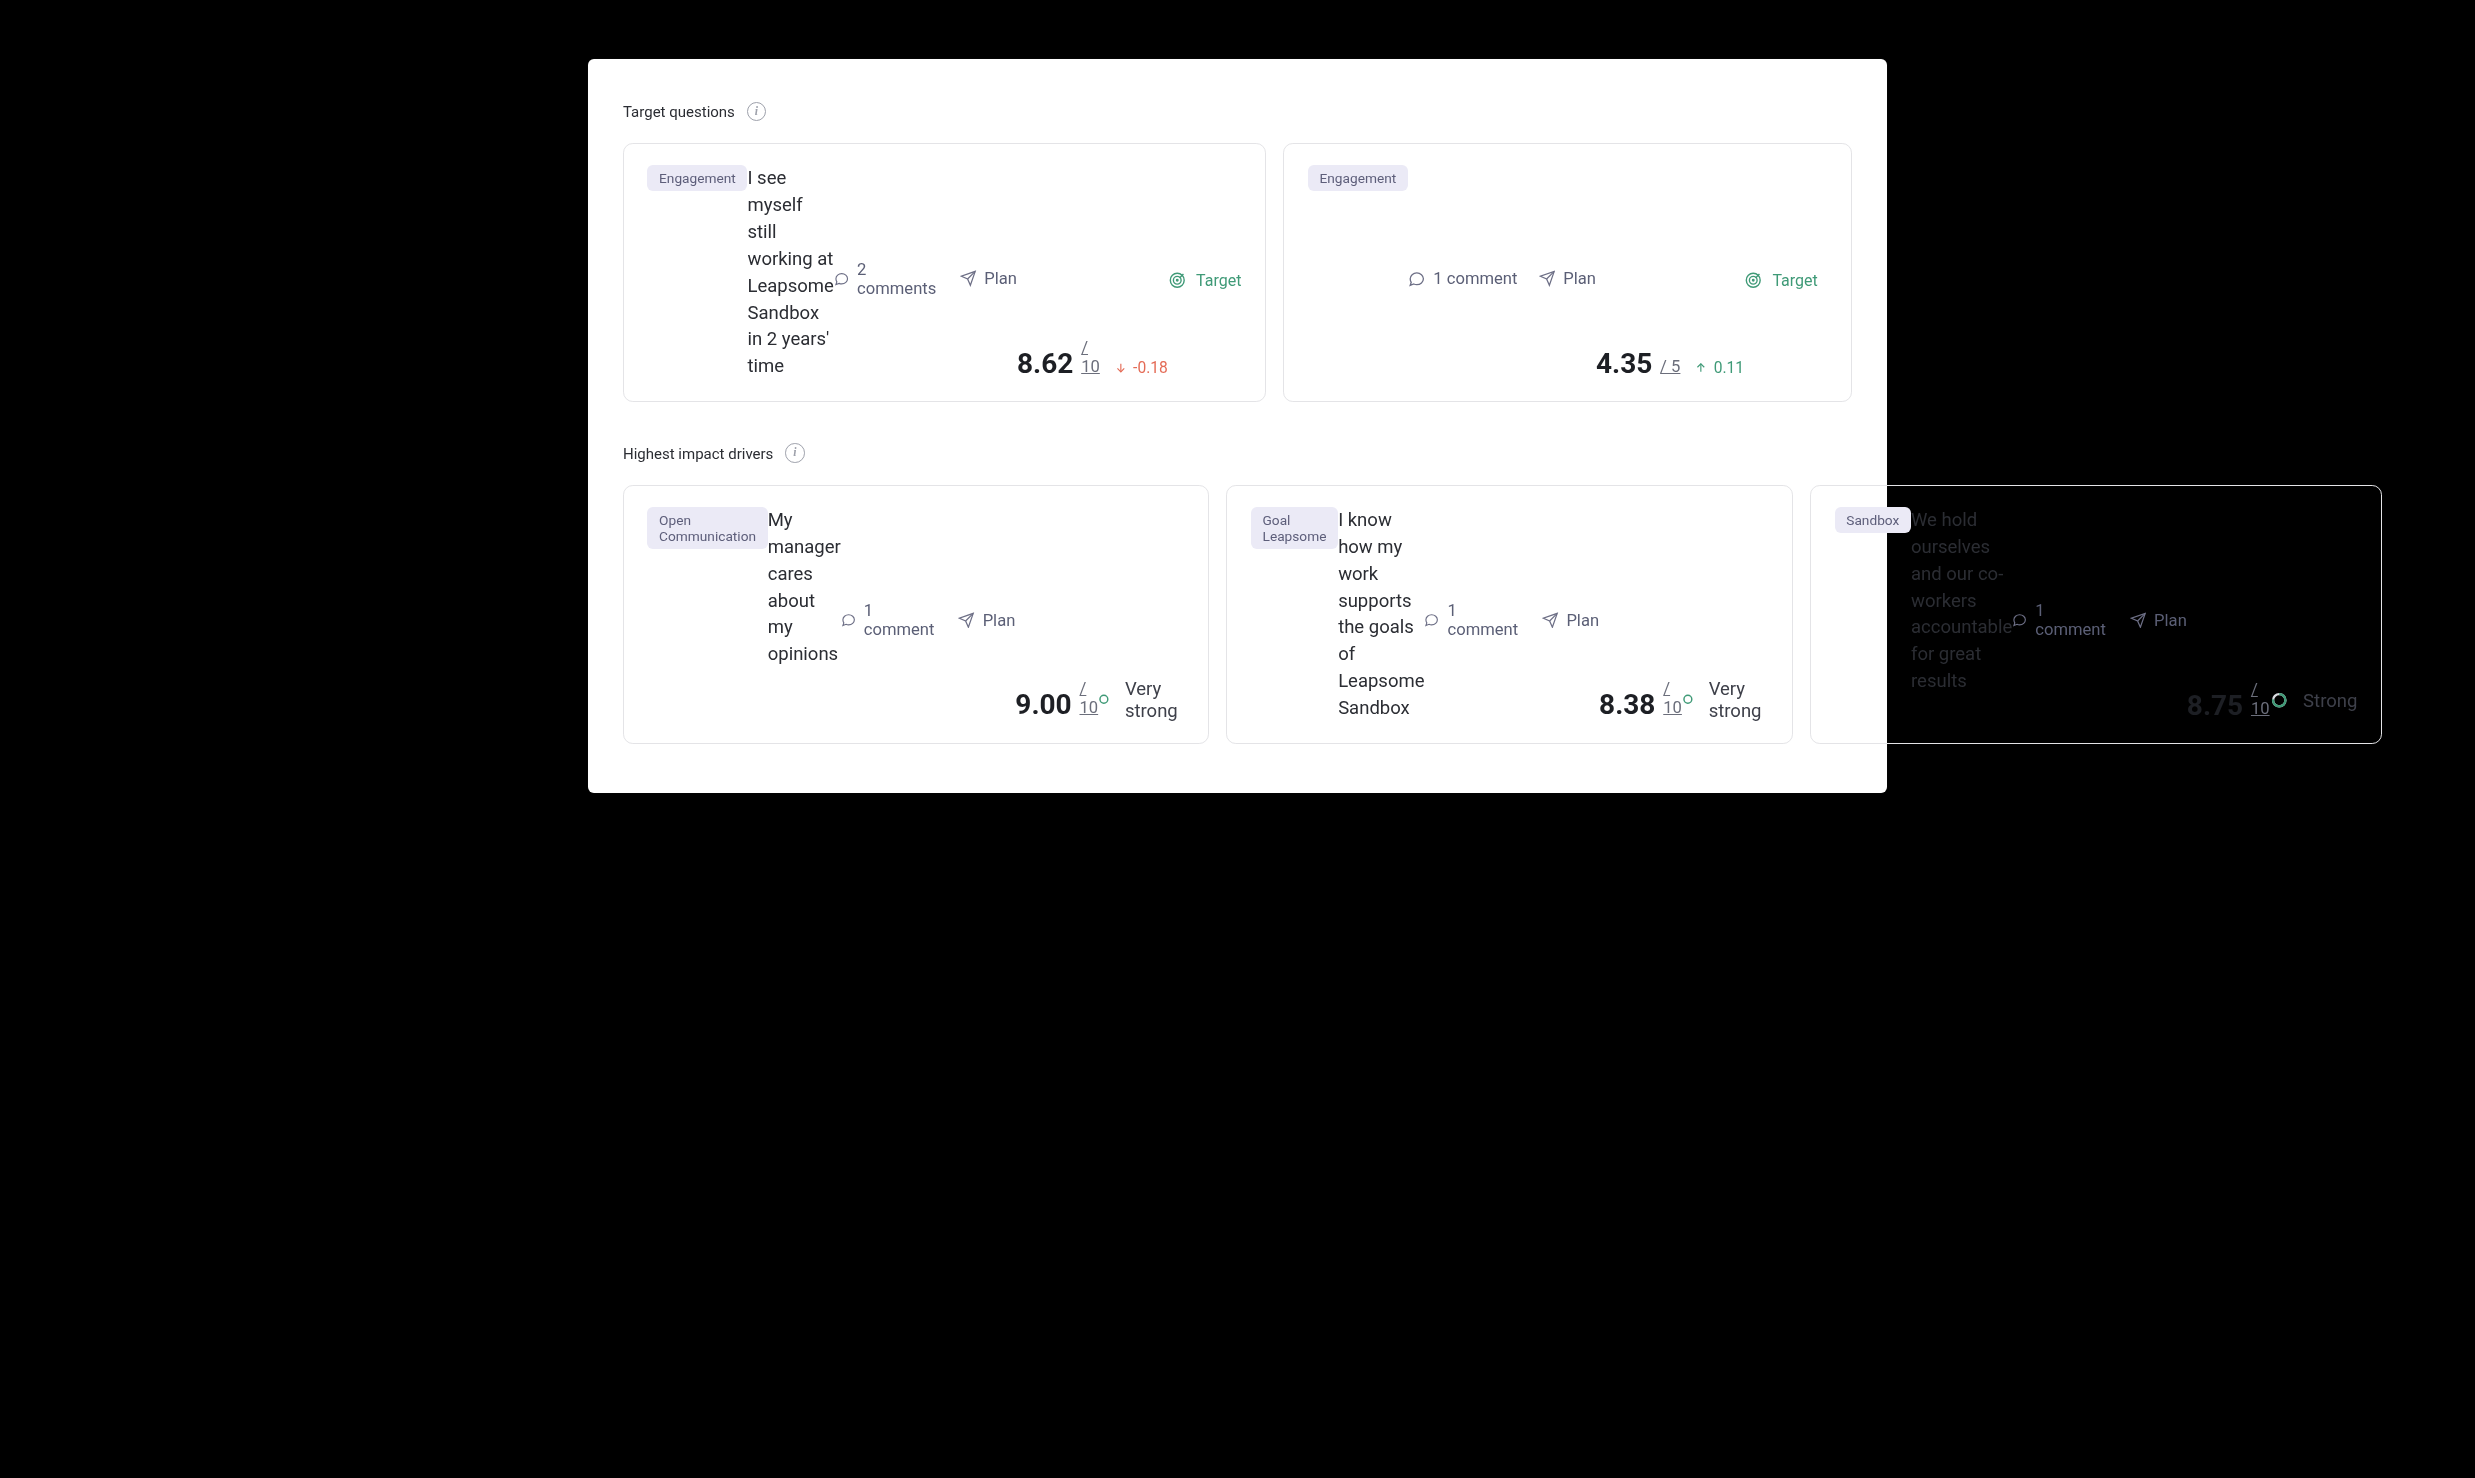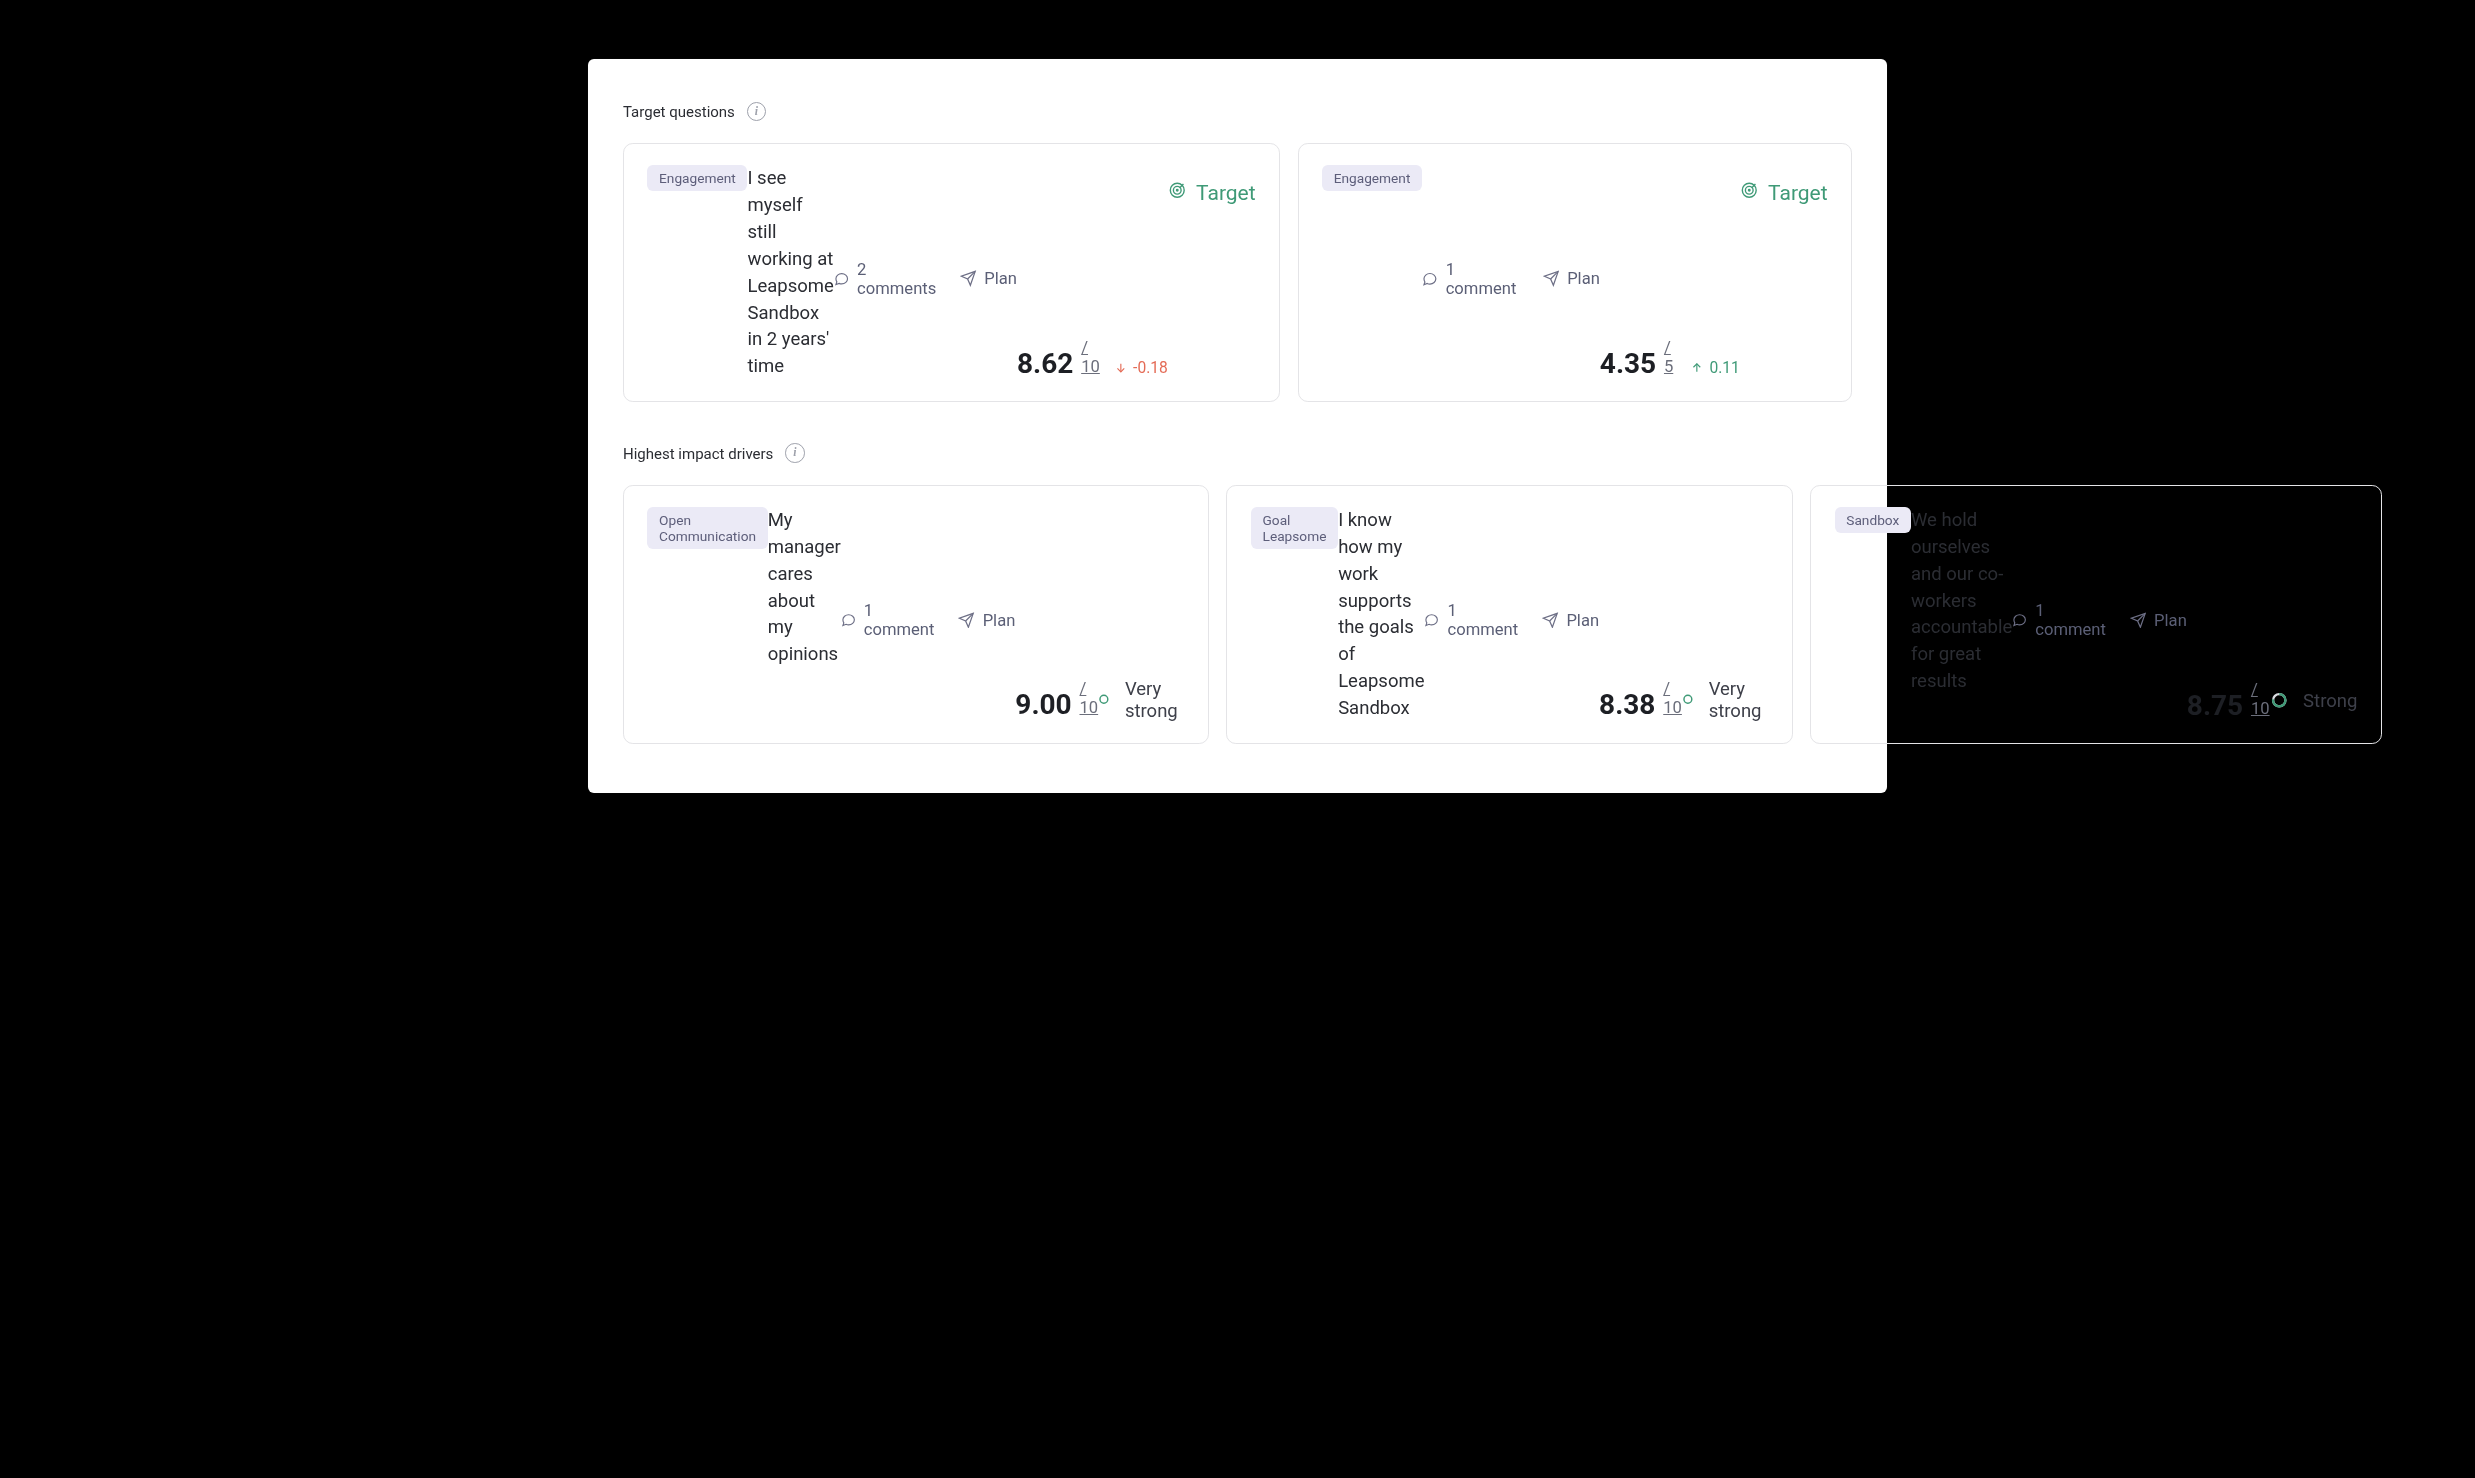--- a/index.html
+++ b/index.html
@@ -27,21 +27,21 @@
   .q{font-size:18.5px;line-height:1.45;color:#2b2d33;max-width:90%;}
   .meta{display:flex;align-items:center;gap:21.5px;margin-top:11.7px;color:var(--muted);font-size:16.6px;}
   .meta .grp{display:flex;align-items:center;gap:7.8px;}
   .score-row{display:flex;align-items:flex-end;justify-content:flex-end;gap:7.8px;margin-top:5.9px;}
   .score-row.left{justify-content:flex-start;margin-top:auto;padding-top:23.4px;}
   .score{font-size:28px;font-weight:700;color:#1d1f24;}
   .outof{font-size:16.6px;color:#6b6e7b;padding-bottom:3.9px;text-decoration:underline;}
   .delta{display:flex;align-items:center;gap:5.9px;font-size:15.6px;padding-bottom:2.9px;margin-left:5.9px;}
   .delta.neg{color:var(--red);}
   .delta.pos{color:var(--green);}
-  .target-line{display:flex;align-items:flex-start;justify-content:flex-end;gap:9.8px;color:var(--green);font-size:21px;margin-top:15.6px;}
+  .target-line{display:flex;align-items:center;justify-content:flex-end;gap:9.8px;color:var(--green);font-size:16px;margin-top:15.6px;}
   .strength-line{display:flex;align-items:center;justify-content:space-between;margin-top:auto;padding-top:23.4px;}
   .strength{display:flex;align-items:center;gap:15px;font-size:18.5px;color:#3e404a;}
   svg{display:block;}
   .filter-inline{display:inline-flex;vertical-align:-2px;margin-left:5.9px;}
 </style>
 </head>
 <body>
 
 <div class="stage">
   <div class="panel">

